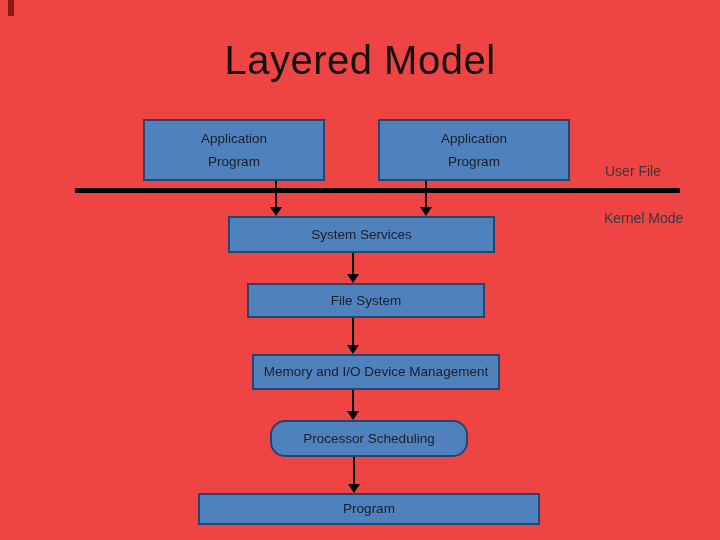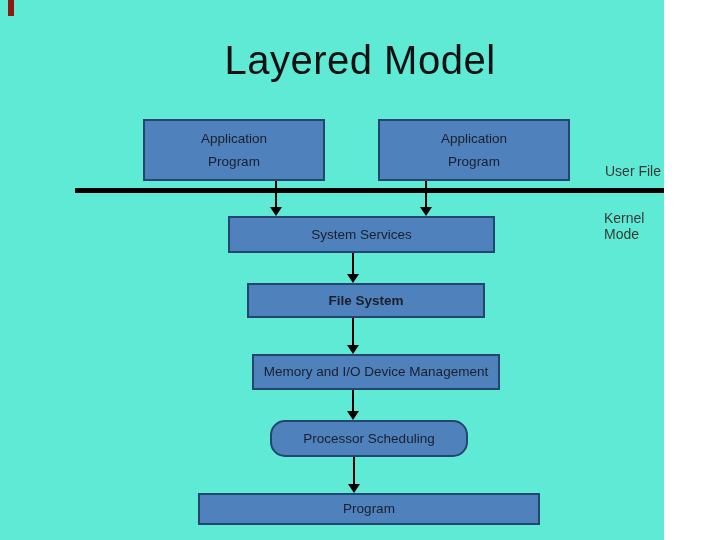--- a/index.html
+++ b/index.html
@@ -3,23 +3,23 @@
 <meta charset="utf-8">
 <style>
   html, body {
     margin: 0;
     padding: 0;
     background: #ffffff;
     font-family: "Liberation Sans", sans-serif;
   }
   .slide {
     position: relative;
-    width: 664px;
+    width: 720px;
     height: 540px;
-    background: #5eead4;
+    background: #ef4444;
     overflow: hidden;
   }
   .accent-mark {
     position: absolute;
     left: 8px;
     top: 0;
     width: 6px;
     height: 16px;
     background: var(--accent-mark, #8A1A12);
   }
@@ -45,21 +45,21 @@
     justify-content: center;
     text-align: center;
     color: var(--box-text, #1A1F2B);
     font-size: 13.5px;
     white-space: pre-line;
     line-height: 1.72;
   }
   .box-app-left   { left: 143px; top: 119px; width: 182px; height: 62px; }
   .box-app-right  { left: 378px; top: 119px; width: 192px; height: 62px; }
   .box-system     { left: 228px; top: 216px; width: 267px; height: 37px; }
-  .box-file       { left: 247px; top: 283px; width: 238px; height: 35px; font-weight: bold; }
+  .box-file       { left: 247px; top: 283px; width: 238px; height: 35px; }
   .box-memory     { left: 252px; top: 354px; width: 248px; height: 36px; }
   .box-processor  { left: 270px; top: 420px; width: 198px; height: 37px; border-radius: 15px; }
   .box-hardware   { left: 198px; top: 493px; width: 342px; height: 32px; }
   .separator-line {
     position: absolute;
     left: 75px;
     top: 188px;
     width: 605px;
     height: 5px;
     background: var(--separator, #000000);

